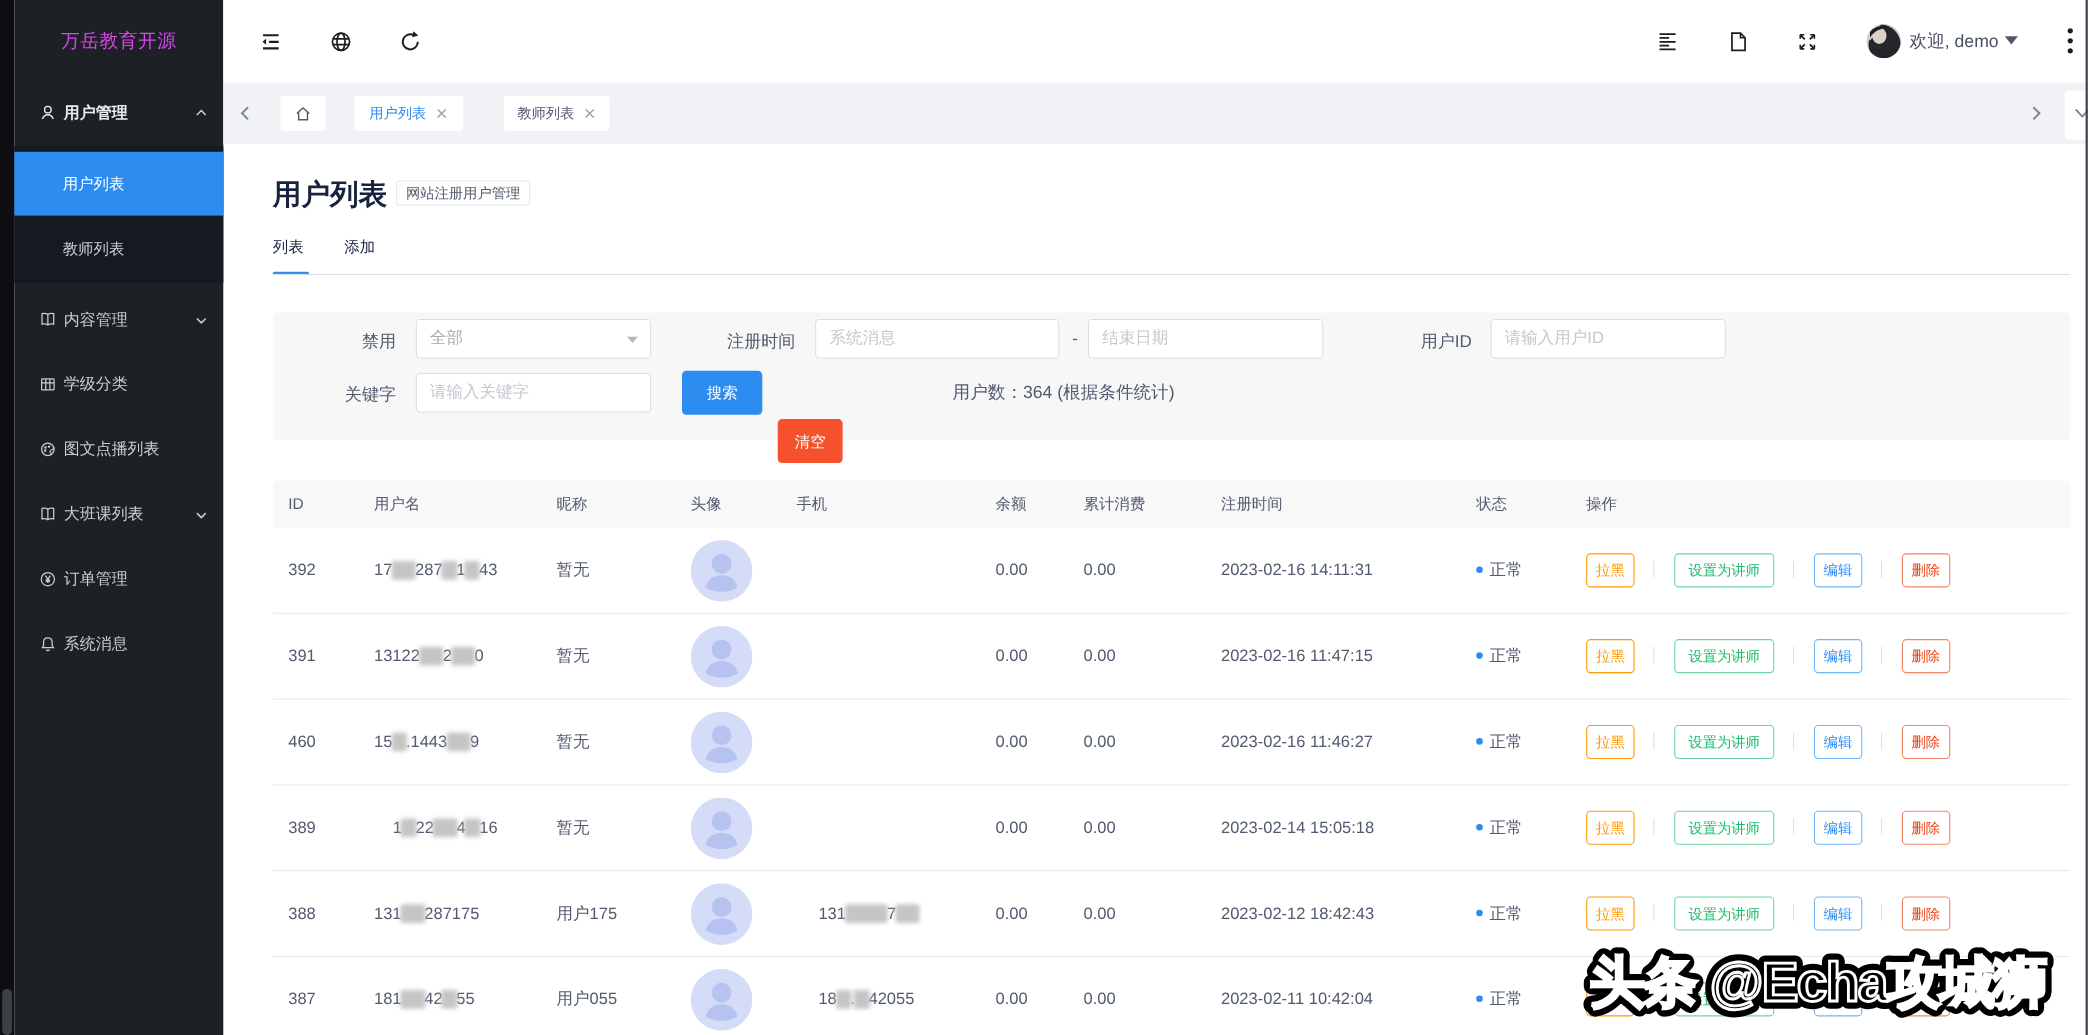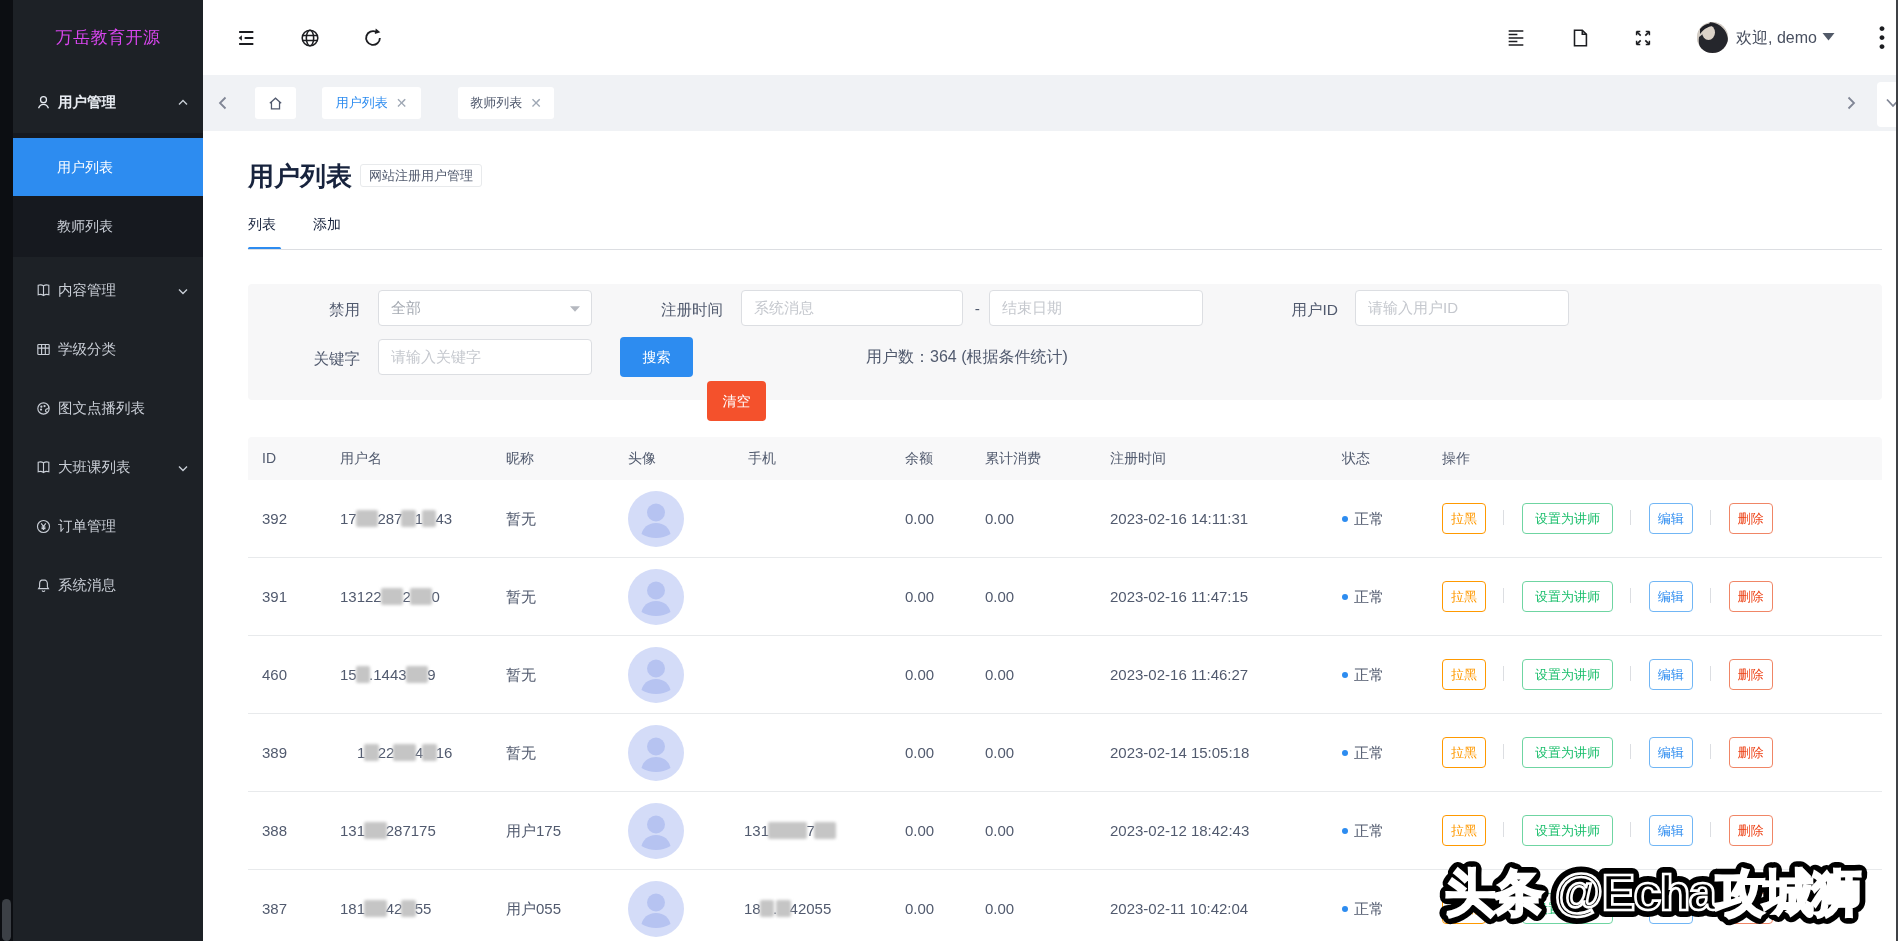--- a/index.html
+++ b/index.html
@@ -222,21 +222,21 @@
     <div class="btn" style="left:459px; top:53px; width:59px; background:#f4512c;margin-top:44px;">清空</div>
     <div class="lbl" style="left:618px; top:63px; width:400px; text-align:left; font-size:16px;">用户数：364 (根据条件统计)</div>
   </div>
 
   <div id="tbl">
     <div class="thead-bg"></div>
     <div class="th" style="left:14px;">ID</div>
     <div class="th" style="left:92px;">用户名</div>
     <div class="th" style="left:258px;">昵称</div>
     <div class="th" style="left:380px;">头像</div>
-    <div class="th" style="left:500px;">手机</div>
+    <div class="th" style="left:476px;">手机</div>
     <div class="th" style="left:657px;">余额</div>
     <div class="th" style="left:737px;">累计消费</div>
     <div class="th" style="left:862px;">注册时间</div>
     <div class="th" style="left:1094px;">状态</div>
     <div class="th" style="left:1194px;">操作</div>
 
     <div class="row" style="top:43px;">
       <div class="cell" style="left:14px;">392</div>
       <div class="cell" style="left:92px;">17<span class="smg">88</span>287<span class="smg">8</span>1<span class="smg">8</span>43</div>
       <div class="cell" style="left:258px;">暂无</div>

